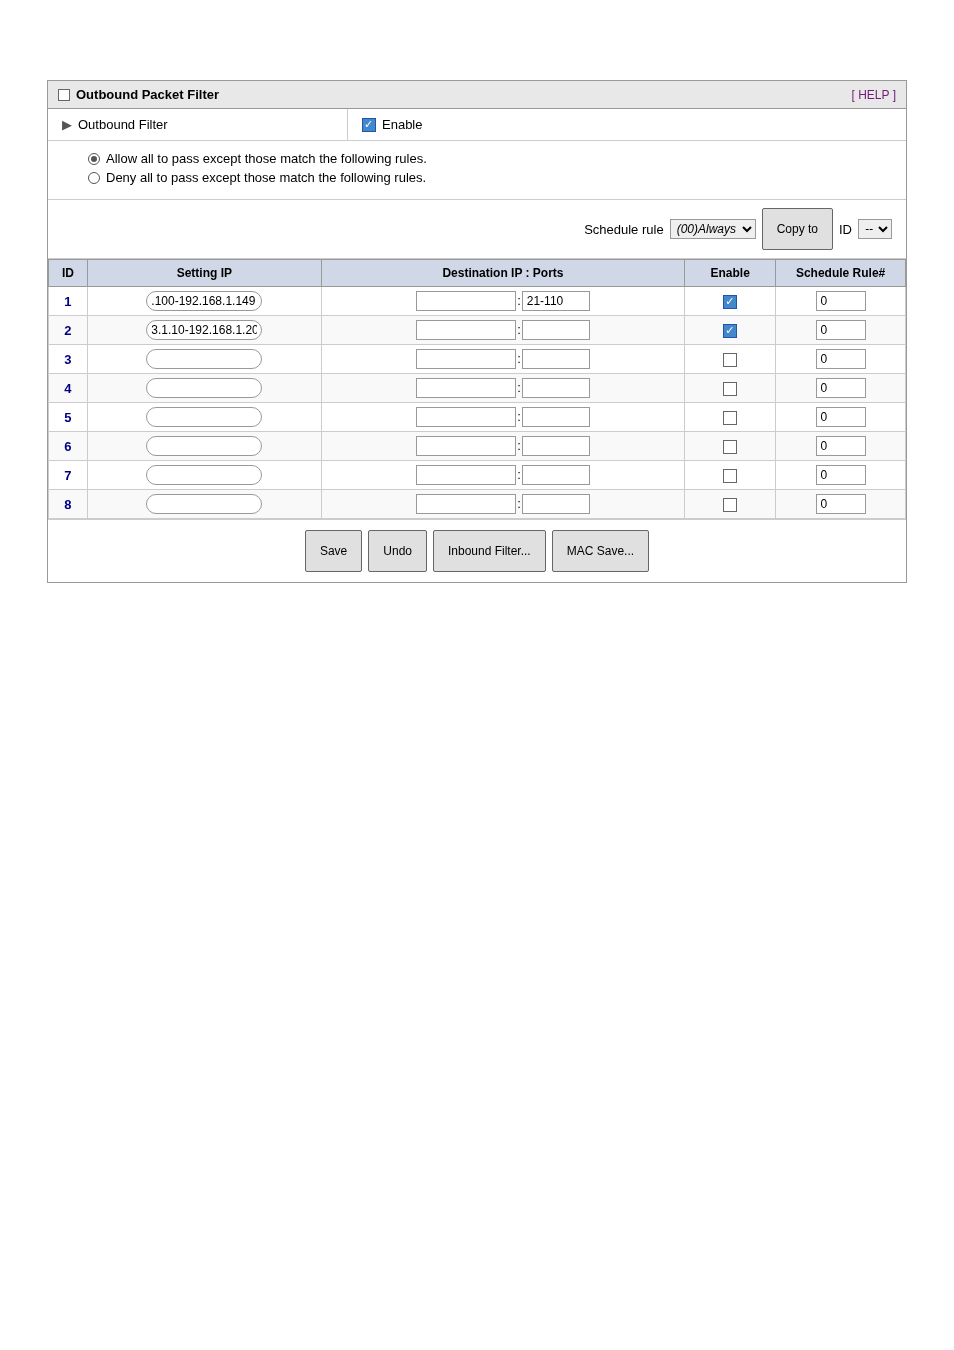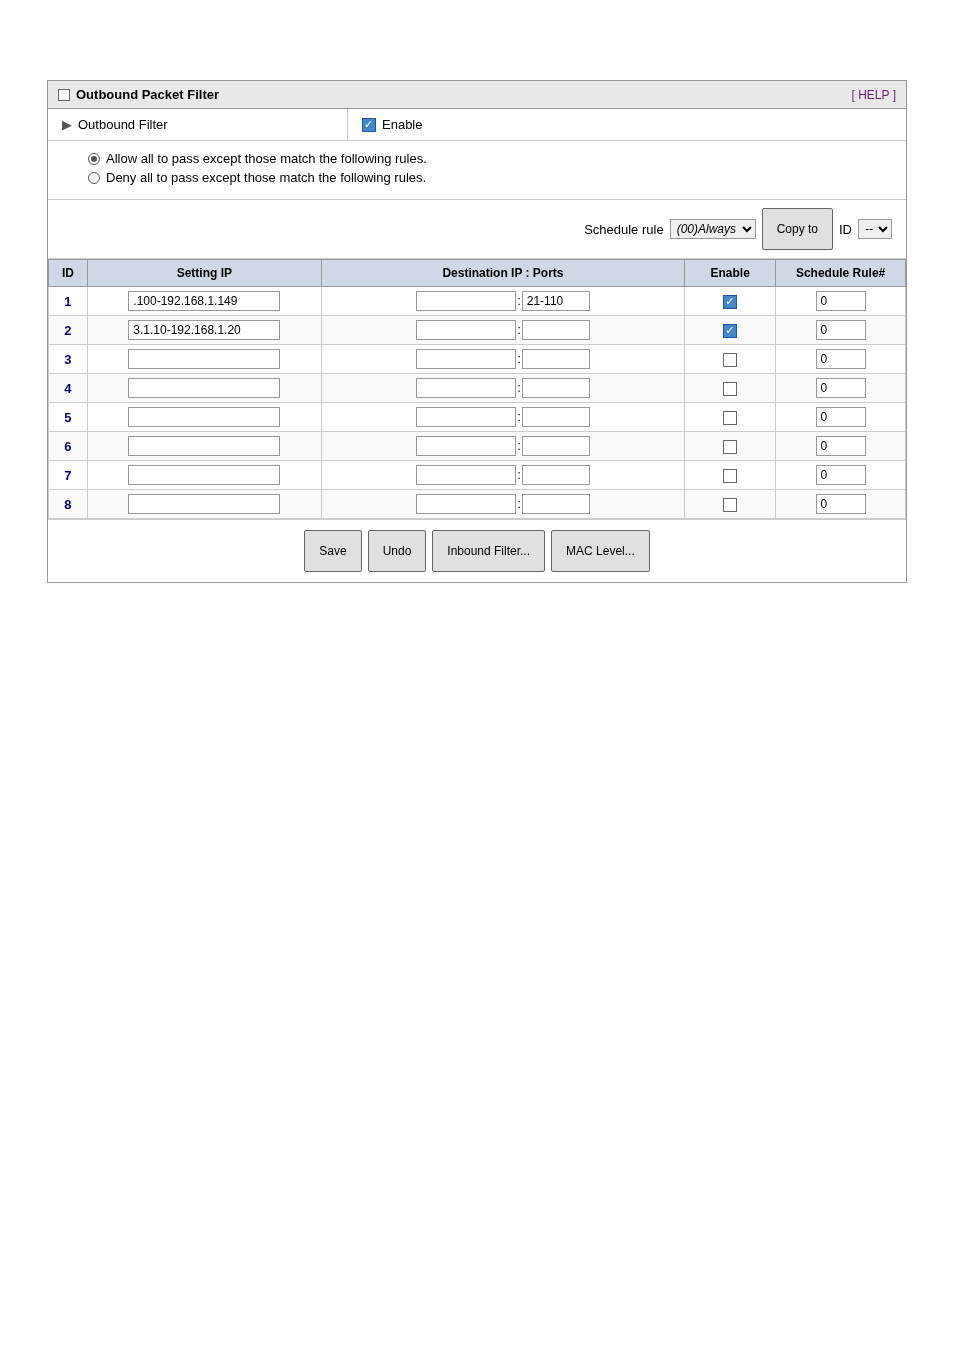--- a/index.html
+++ b/index.html
@@ -83,21 +83,21 @@
     }
     .source-ip-cell { width: 180px; }
     .dest-cell { width: 280px; }
     .enable-cell { width: 70px; }
     .schedule-cell { width: 100px; }
     input[type="text"] {
       border: 1px solid #999;
       padding: 2px 4px;
       font-size: 12px;
     }
-    .source-input { width: 152px; }
+    .source-input { width: 116px; border-radius: 10px; }
     .dest-input { width: 100px; }
     .port-input { width: 68px; }
     .schedule-input { width: 50px; }
     .colon { padding: 0 1px; }
     .footer-row {
       padding: 10px;
       text-align: center;
       display: flex;
       justify-content: center;
       gap: 6px;
@@ -291,16 +291,16 @@
           <td class="enable-cell"><span class="checkbox-icon"></span></td>
           <td class="schedule-cell"><input type="text" class="schedule-input" value="0" style=""></td>
         </tr>
       </tbody>
   </table>
 
   <div class="footer-row">
     <button class="btn">Save</button>
     <button class="btn">Undo</button>
     <button class="btn">Inbound Filter...</button>
-    <button class="btn">MAC Level...</button>
+    <button class="btn">MAC Save...</button>
   </div>
 
 </div>
 
 </body></html>

